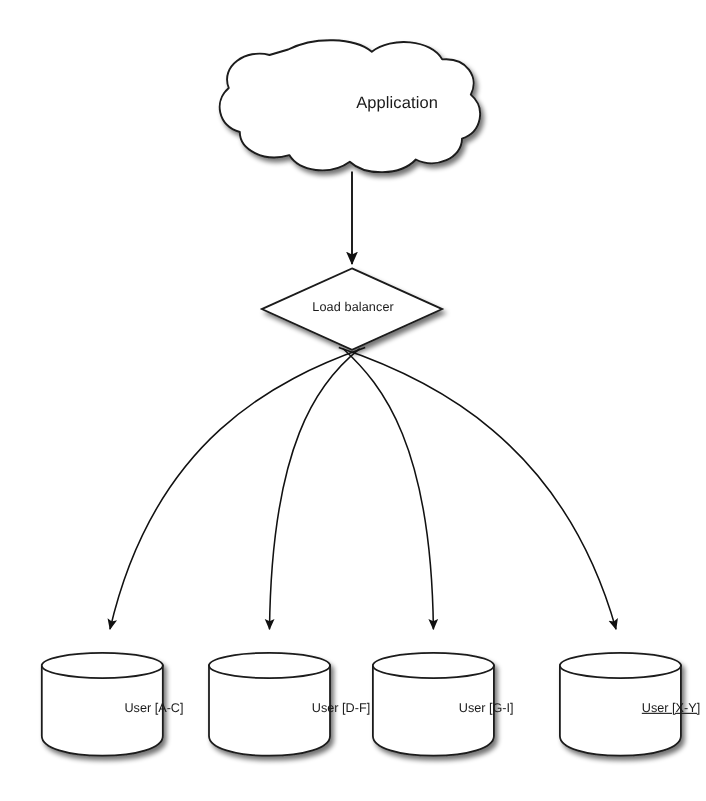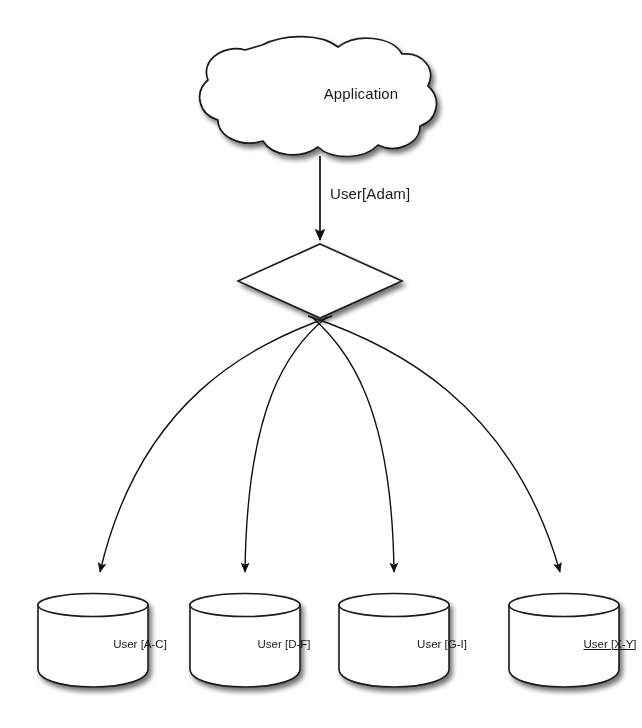--- a/index.html
+++ b/index.html
@@ -147,24 +147,24 @@
 
     <g filter="url(#dropshadow)">
       <path d="M 509 605 L 509 669 C 509 680, 533 687, 564 687
                C 595 687, 619 680, 619 669 L 619 605 Z" fill="#ffffff" stroke="#1a1a1a" stroke-width="1.6"></path>
       <ellipse cx="564" cy="605" rx="55" ry="11.5" fill="#ffffff" stroke="#1a1a1a" stroke-width="1.6"></ellipse>
     </g>
   </svg>
 
   <div class="node-label" id="label-application">Application</div>
 
+  <div class="node-label" id="label-loadbalancer">Load balancer</div>
 
-  <div class="node-label" id="label-edge-user-adam">User[Adam]</div>
 
   <div class="db-label" style="left:38px; top:638px; width:110px;">User [A-C]</div>
 
-  <div class="db-label" style="left:182px; top:638px; width:110px;">User [D-F]</div>
+  <div class="db-label" style="left:208px; top:638px; width:110px;">User [D-F]</div>
 
   <div class="db-label" style="left:339px; top:638px; width:112px;">User [G-I]</div>
 
   <div class="db-label" style="left:497px; top:638px; width:132px;text-decoration:underline;">User [X-Y]</div>
 
 </div>
 
 </body></html>

